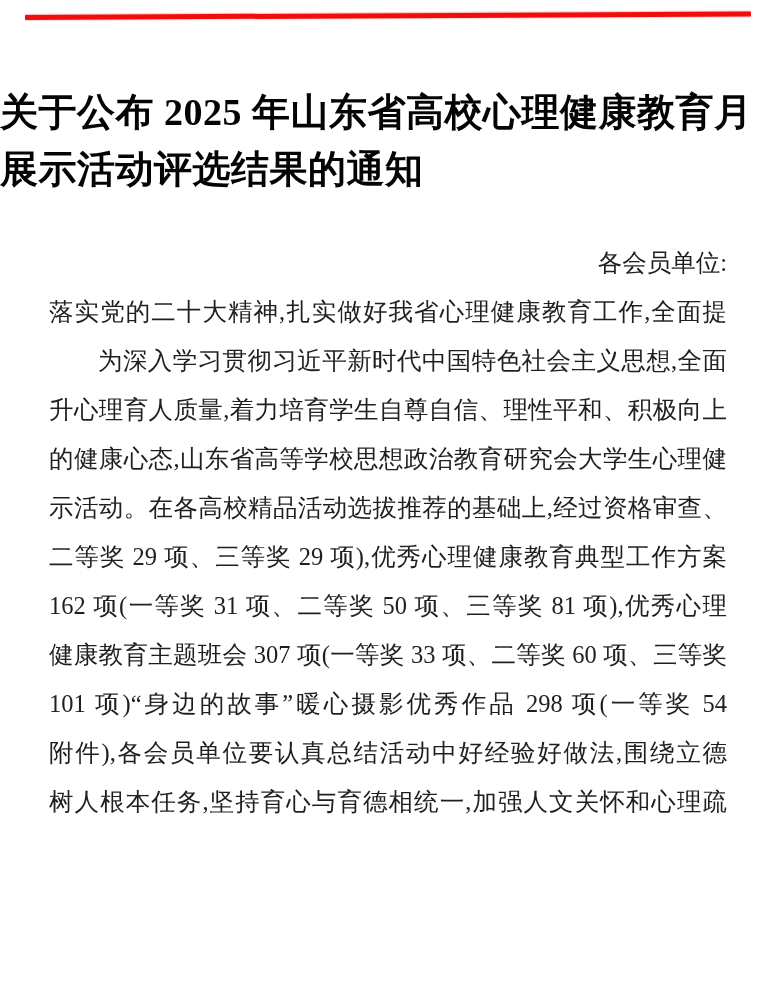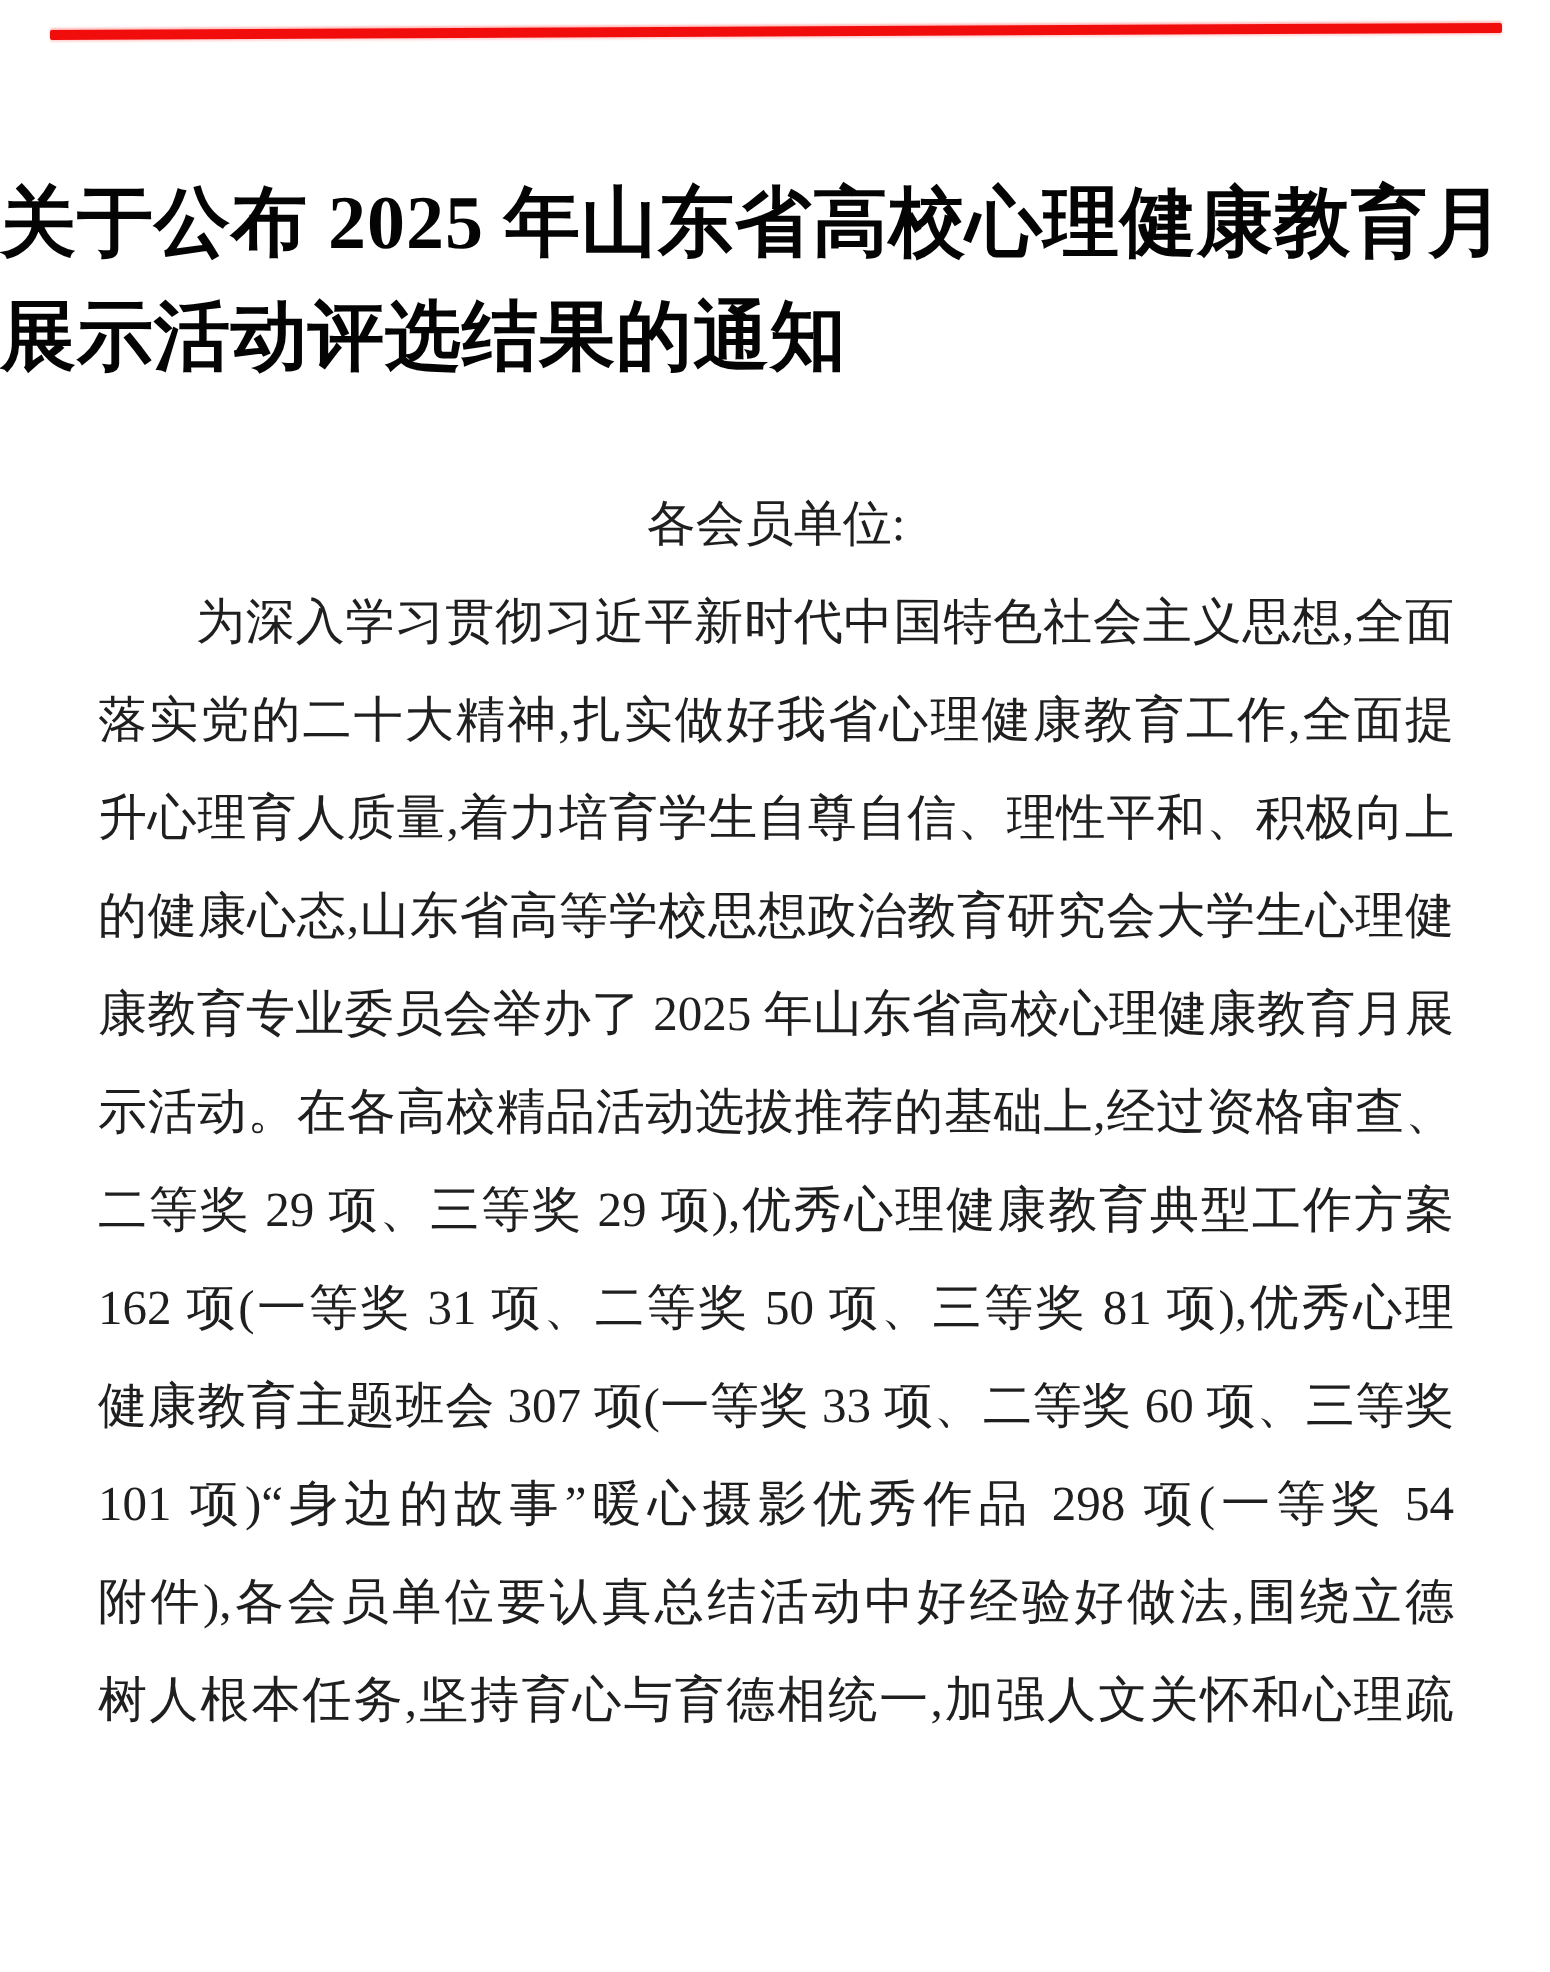--- a/index.html
+++ b/index.html
@@ -47,21 +47,21 @@
     position: absolute;
     top: 238px;
     left: 49px;
     width: 678px;
     font-size: 24.5px;
     color: #1f1f1f;
   }
   .salutation {
     height: 49px;
     line-height: 49px;
-    text-align: center;
+    text-align: right;
     white-space: nowrap;
   }
   .body-line {
     height: 49px;
     line-height: 49px;
     text-align: justify;
     text-align-last: justify;
     overflow: hidden;
   }
   .body-line.indent {
@@ -76,25 +76,24 @@
   <div class="red-rule" style="background-color: rgb(242, 13, 13);"></div>
 
   <div class="title-block">
     <div class="title-line">关于公布 2025 年山东省高校心理健康教育月</div>
     <div class="title-line">展示活动评选结果的通知</div>
   </div>
 
   <div class="body-block">
     <div class="salutation">各会员单位:</div>
     <div>
+        <div class="body-line">落实党的二十大精神,扎实做好我省心理健康教育工作,全面提</div>
         <div class="body-line indent">为深入学习贯彻习近平新时代中国特色社会主义思想,全面</div>
-        <div class="body-line">落实党的二十大精神,扎实做好我省心理健康教育工作,全面提</div>
         <div class="body-line">升心理育人质量,着力培育学生自尊自信、理性平和、积极向上</div>
         <div class="body-line">的健康心态,山东省高等学校思想政治教育研究会大学生心理健</div>
-        <div class="body-line">康教育专业委员会举办了 2025 年山东省高校心理健康教育月展</div>
         <div class="body-line">示活动。在各高校精品活动选拔推荐的基础上,经过资格审查、</div>
         <div class="body-line">二等奖 29 项、三等奖 29 项),优秀心理健康教育典型工作方案</div>
         <div class="body-line">162 项(一等奖 31 项、二等奖 50 项、三等奖 81 项),优秀心理</div>
         <div class="body-line">健康教育主题班会 307 项(一等奖 33 项、二等奖 60 项、三等奖</div>
         <div class="body-line">101 项)“身边的故事”暖心摄影优秀作品 298 项(一等奖 54</div>
         <div class="body-line">附件),各会员单位要认真总结活动中好经验好做法,围绕立德</div>
         <div class="body-line">树人根本任务,坚持育心与育德相统一,加强人文关怀和心理疏</div>
       </div>
   </div>
 

